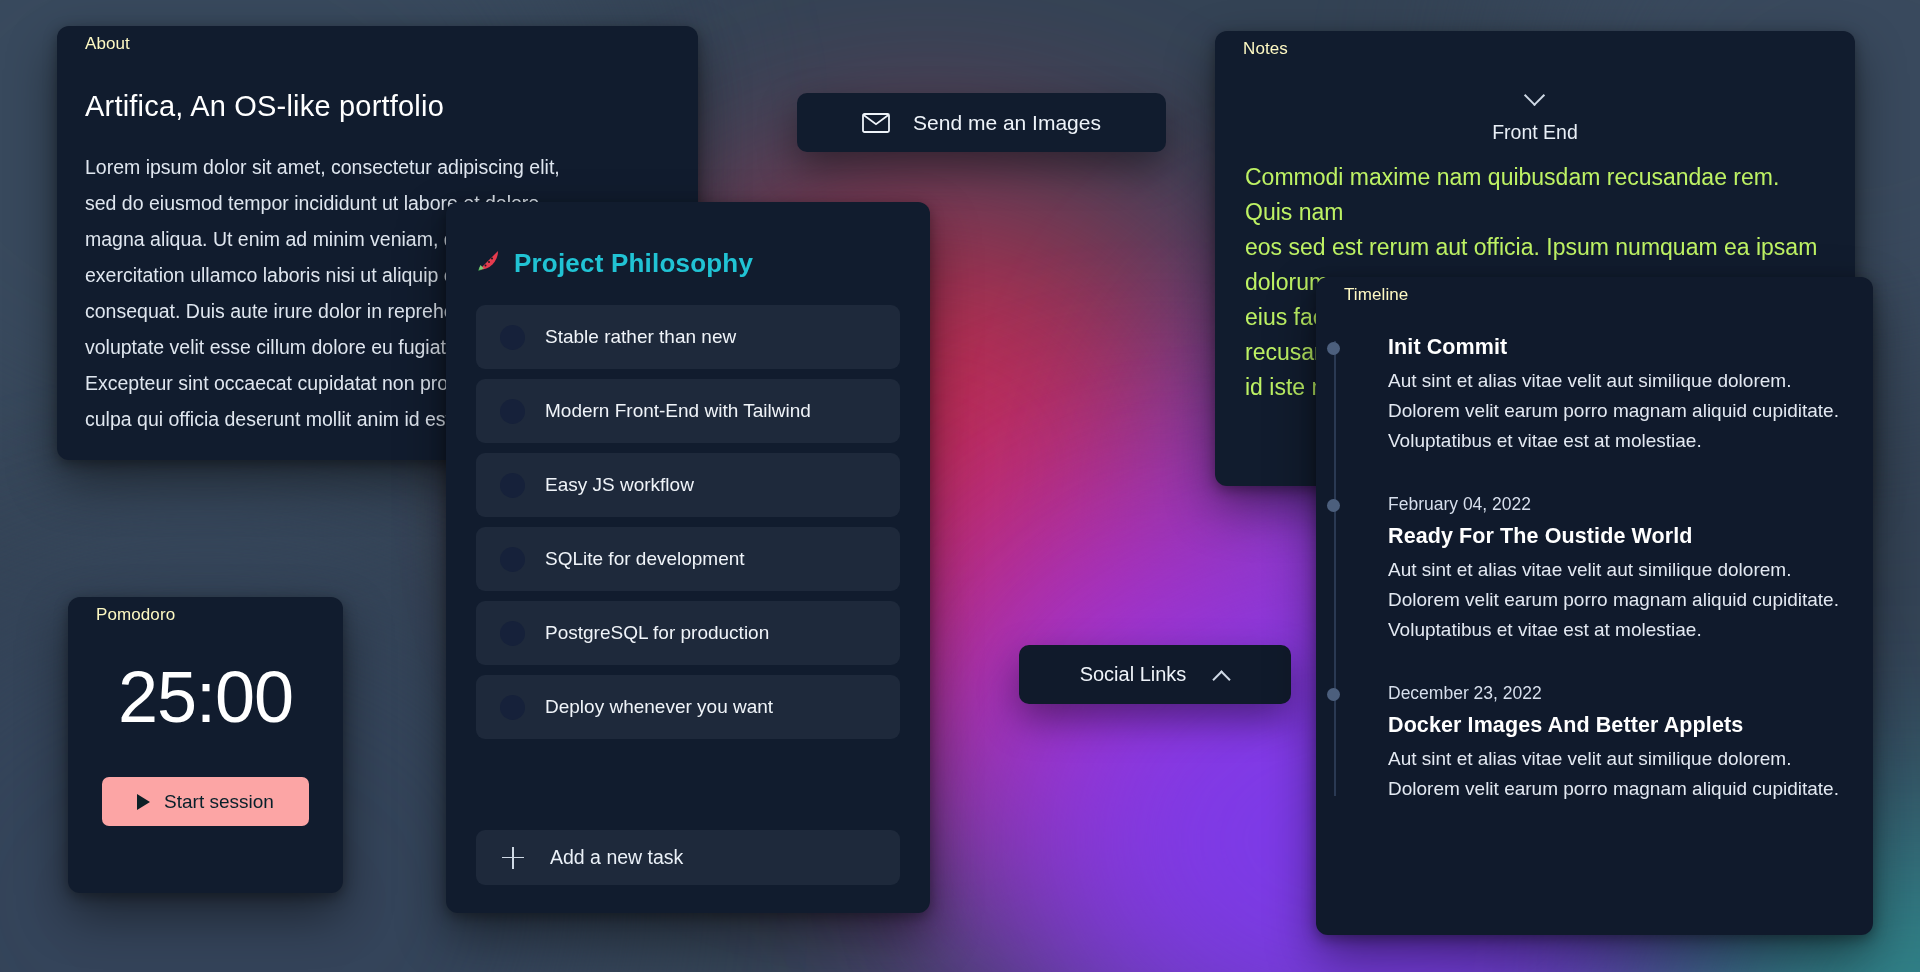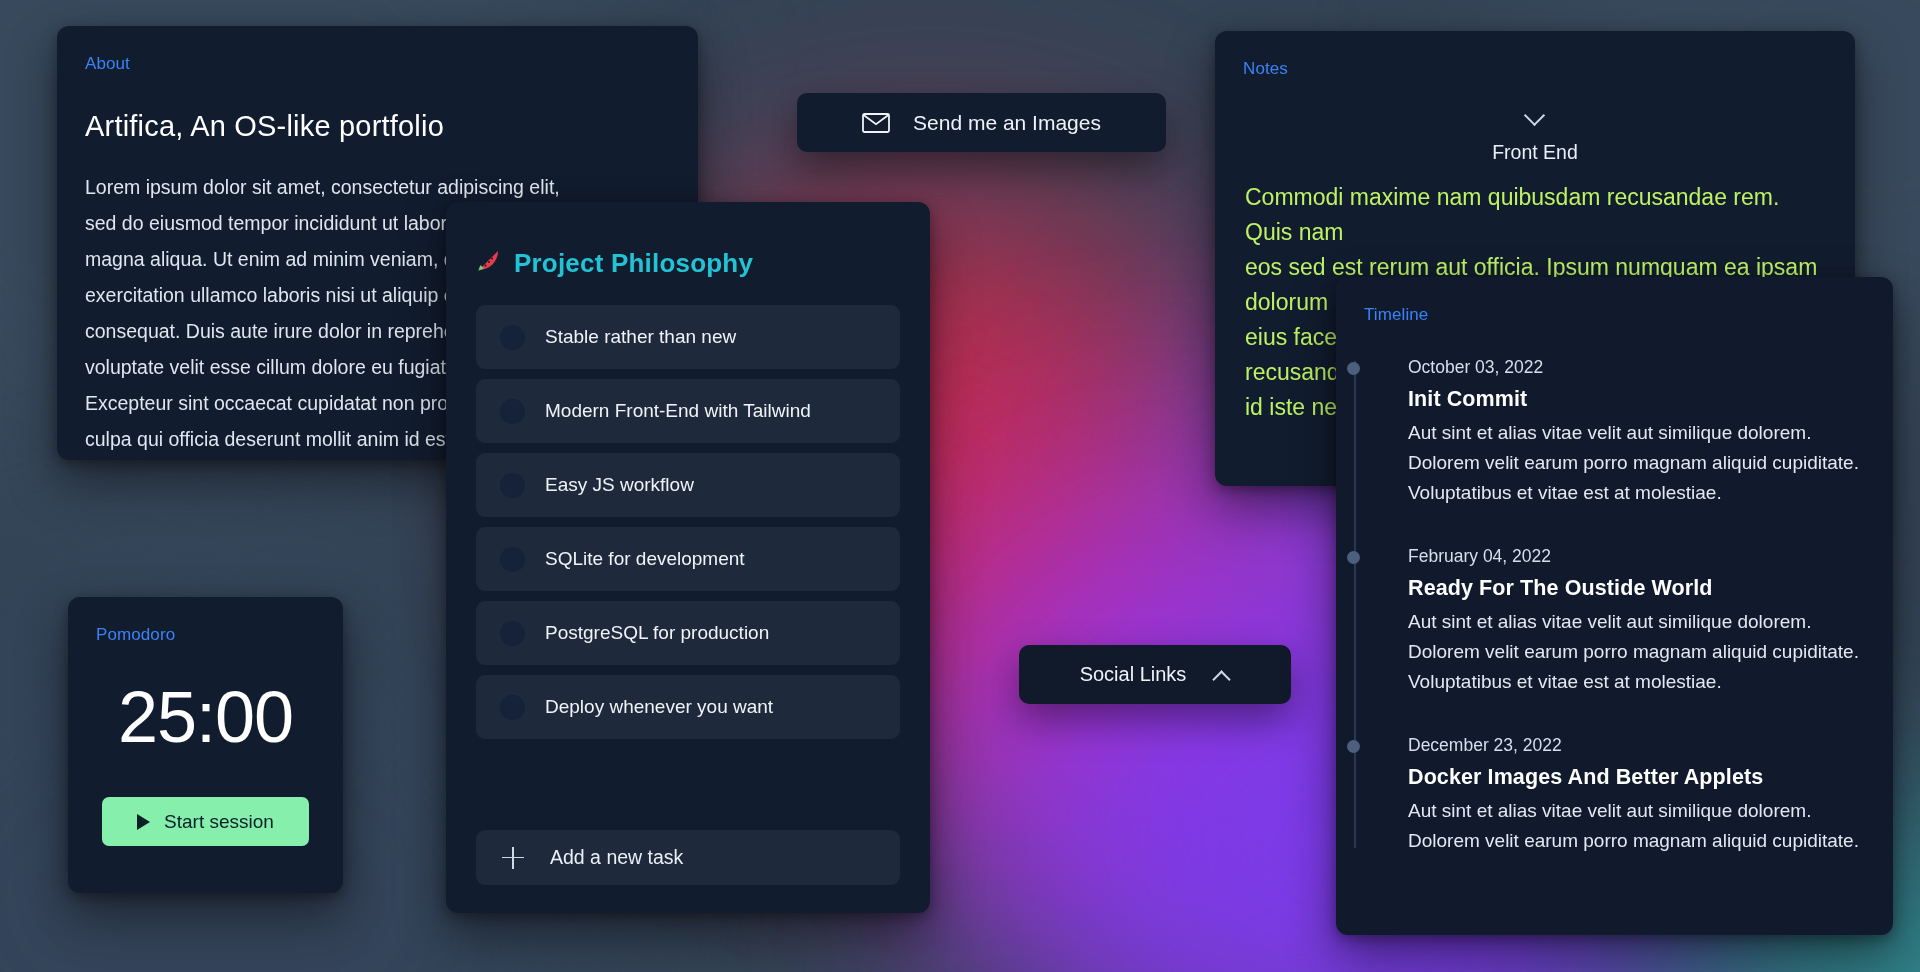--- a/index.html
+++ b/index.html
@@ -71,23 +71,23 @@
 
   
   .win {
     position: absolute;
     background: #111c2e;
     border-radius: 12px;
     box-shadow: 0 22px 50px rgba(0,0,0,.45), 0 4px 14px rgba(0,0,0,.35);
     overflow: hidden;
   }
   .win-title {
-    color: #3b82f6;
+    color: #fef9c3;
     font-size: 17px;
-    padding: 28px 28px 0 28px;
+    padding: 8px 28px 0 28px;
     letter-spacing: .1px;
   }
 
   
   #about {
     left: 57px; top: 26px;
     width: 641px; height: 434px;
     z-index: 10;
   }
   #about .about-heading {
@@ -121,21 +121,21 @@
     letter-spacing: -1px;
   }
   #pomodoro .pomo-btn {
     display: flex;
     align-items: center;
     justify-content: center;
     gap: 14px;
     margin: 44px 34px 0 34px;
     height: 49px;
     border-radius: 7px;
-    background: #86efac;
+    background: #fca5a5;
     color: #0b2026;
     font-size: 19px;
     cursor: pointer;
   }
   #pomodoro .pomo-btn .lbl { color: #07202a; }
   .play-tri {
     width: 0; height: 0;
     border-left: 13px solid #0b2026;
     border-top: 8px solid transparent;
     border-bottom: 8px solid transparent;
@@ -297,21 +297,20 @@
   .chev.dim::before { border-color: #7d8ca4; }
   .chev.sm { width: 18px; height: 11px; }
   .chev.sm::before { width: 11px; height: 11px; border-width: 2px; }
 
   
   #timeline {
     left: 1316px; top: 277px;
     width: 557px; height: 658px;
     background: #101a2c;
     z-index: 24;
-    margin-left: 20px;
   }
   #timeline .tl-list {
     position: relative;
     margin-top: 30px;
     padding: 0 0 0 72px;
   }
   #timeline .tl-line {
     position: absolute;
     left: 18px; top: 6px; bottom: 8px;
     width: 2px;
@@ -474,21 +473,20 @@
 </div>
 
 <div class="win" id="timeline">
   <div class="win-title">Timeline</div>
 
   <div class="tl-list">
     <div class="tl-line"></div>
 
     <div class="tl-item">
       <span class="tl-bullet"></span>
-      <div class="tl-date">October 03, 2022</div>
       <div class="tl-title">Init Commit</div>
       <div class="tl-desc">Aut sint et alias vitae velit aut similique dolorem.
 Dolorem velit earum porro magnam aliquid cupiditate.
 Voluptatibus et vitae est at molestiae.</div>
     </div>
 
     <div class="tl-item">
       <span class="tl-bullet"></span>
       <div class="tl-date">February 04, 2022</div>
       <div class="tl-title">Ready For The Oustide World</div>

